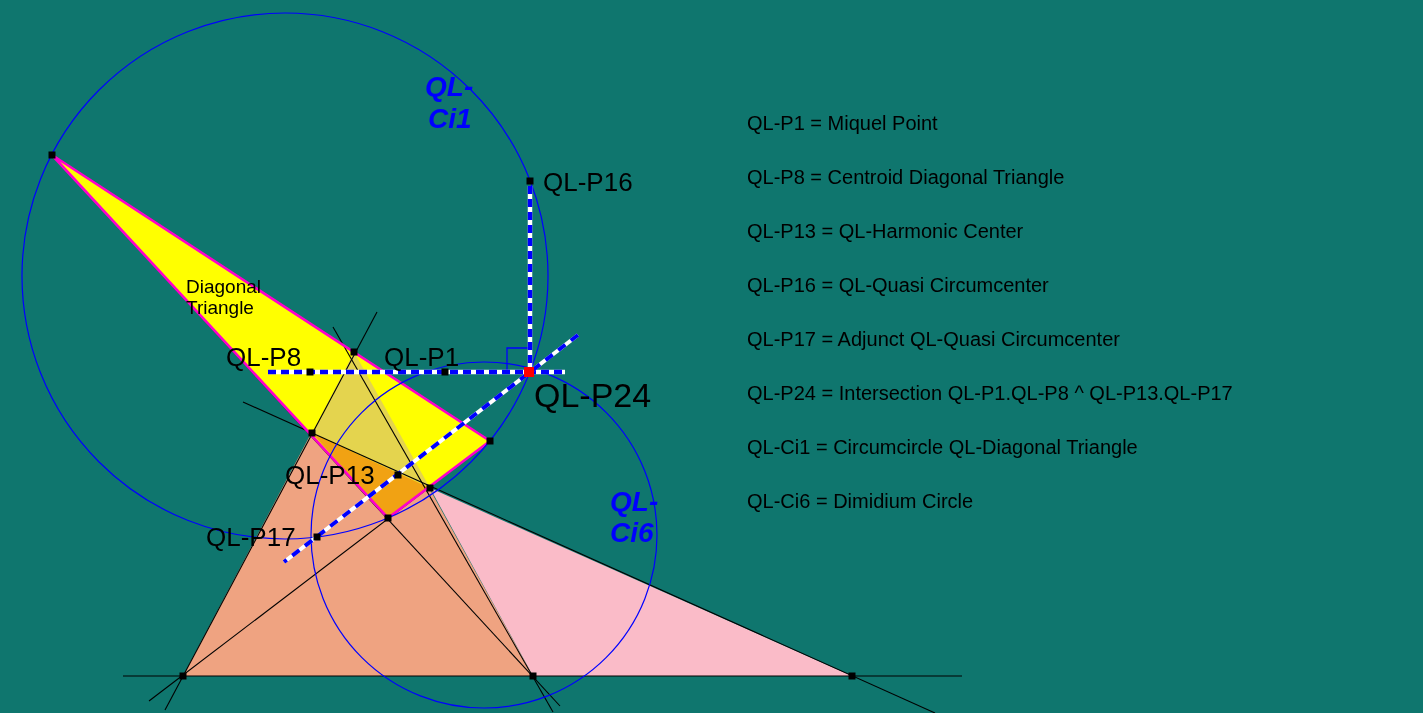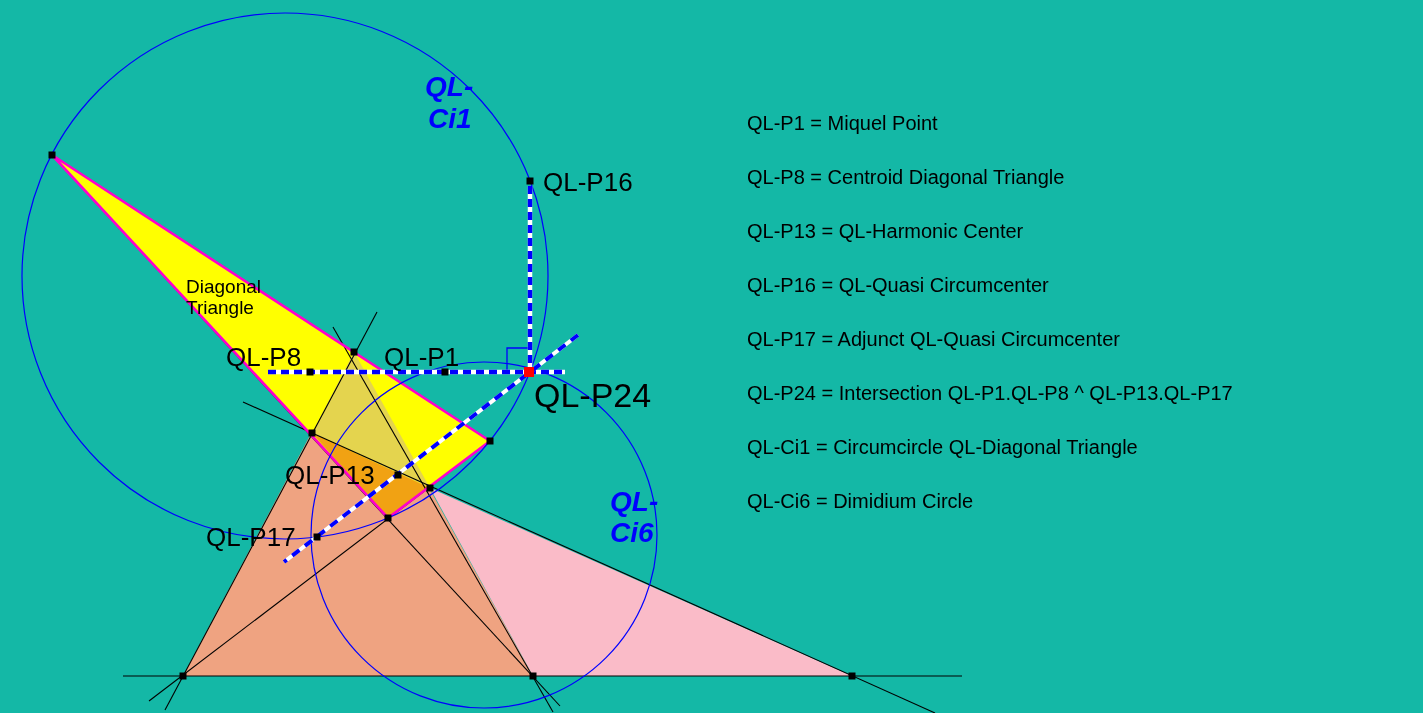--- a/index.html
+++ b/index.html
@@ -7,21 +7,21 @@
     padding: 0;
     background: #FFFFFF;
     width: 1423px;
     height: 713px;
     overflow: hidden;
   }
   .stage {
     position: relative;
     width: 1423px;
     height: 713px;
-    background: #14b8a6;
+    background: #0f766e;
   }
   svg { display: block; }
 
   text {
     font-family: "Liberation Sans", "DejaVu Sans", sans-serif;
     fill: #000000;
   }
   .pt-label   { font-size: 26px; }
   .big-label  { font-size: 34px; }
   .tri-label  { font-size: 19px; }

